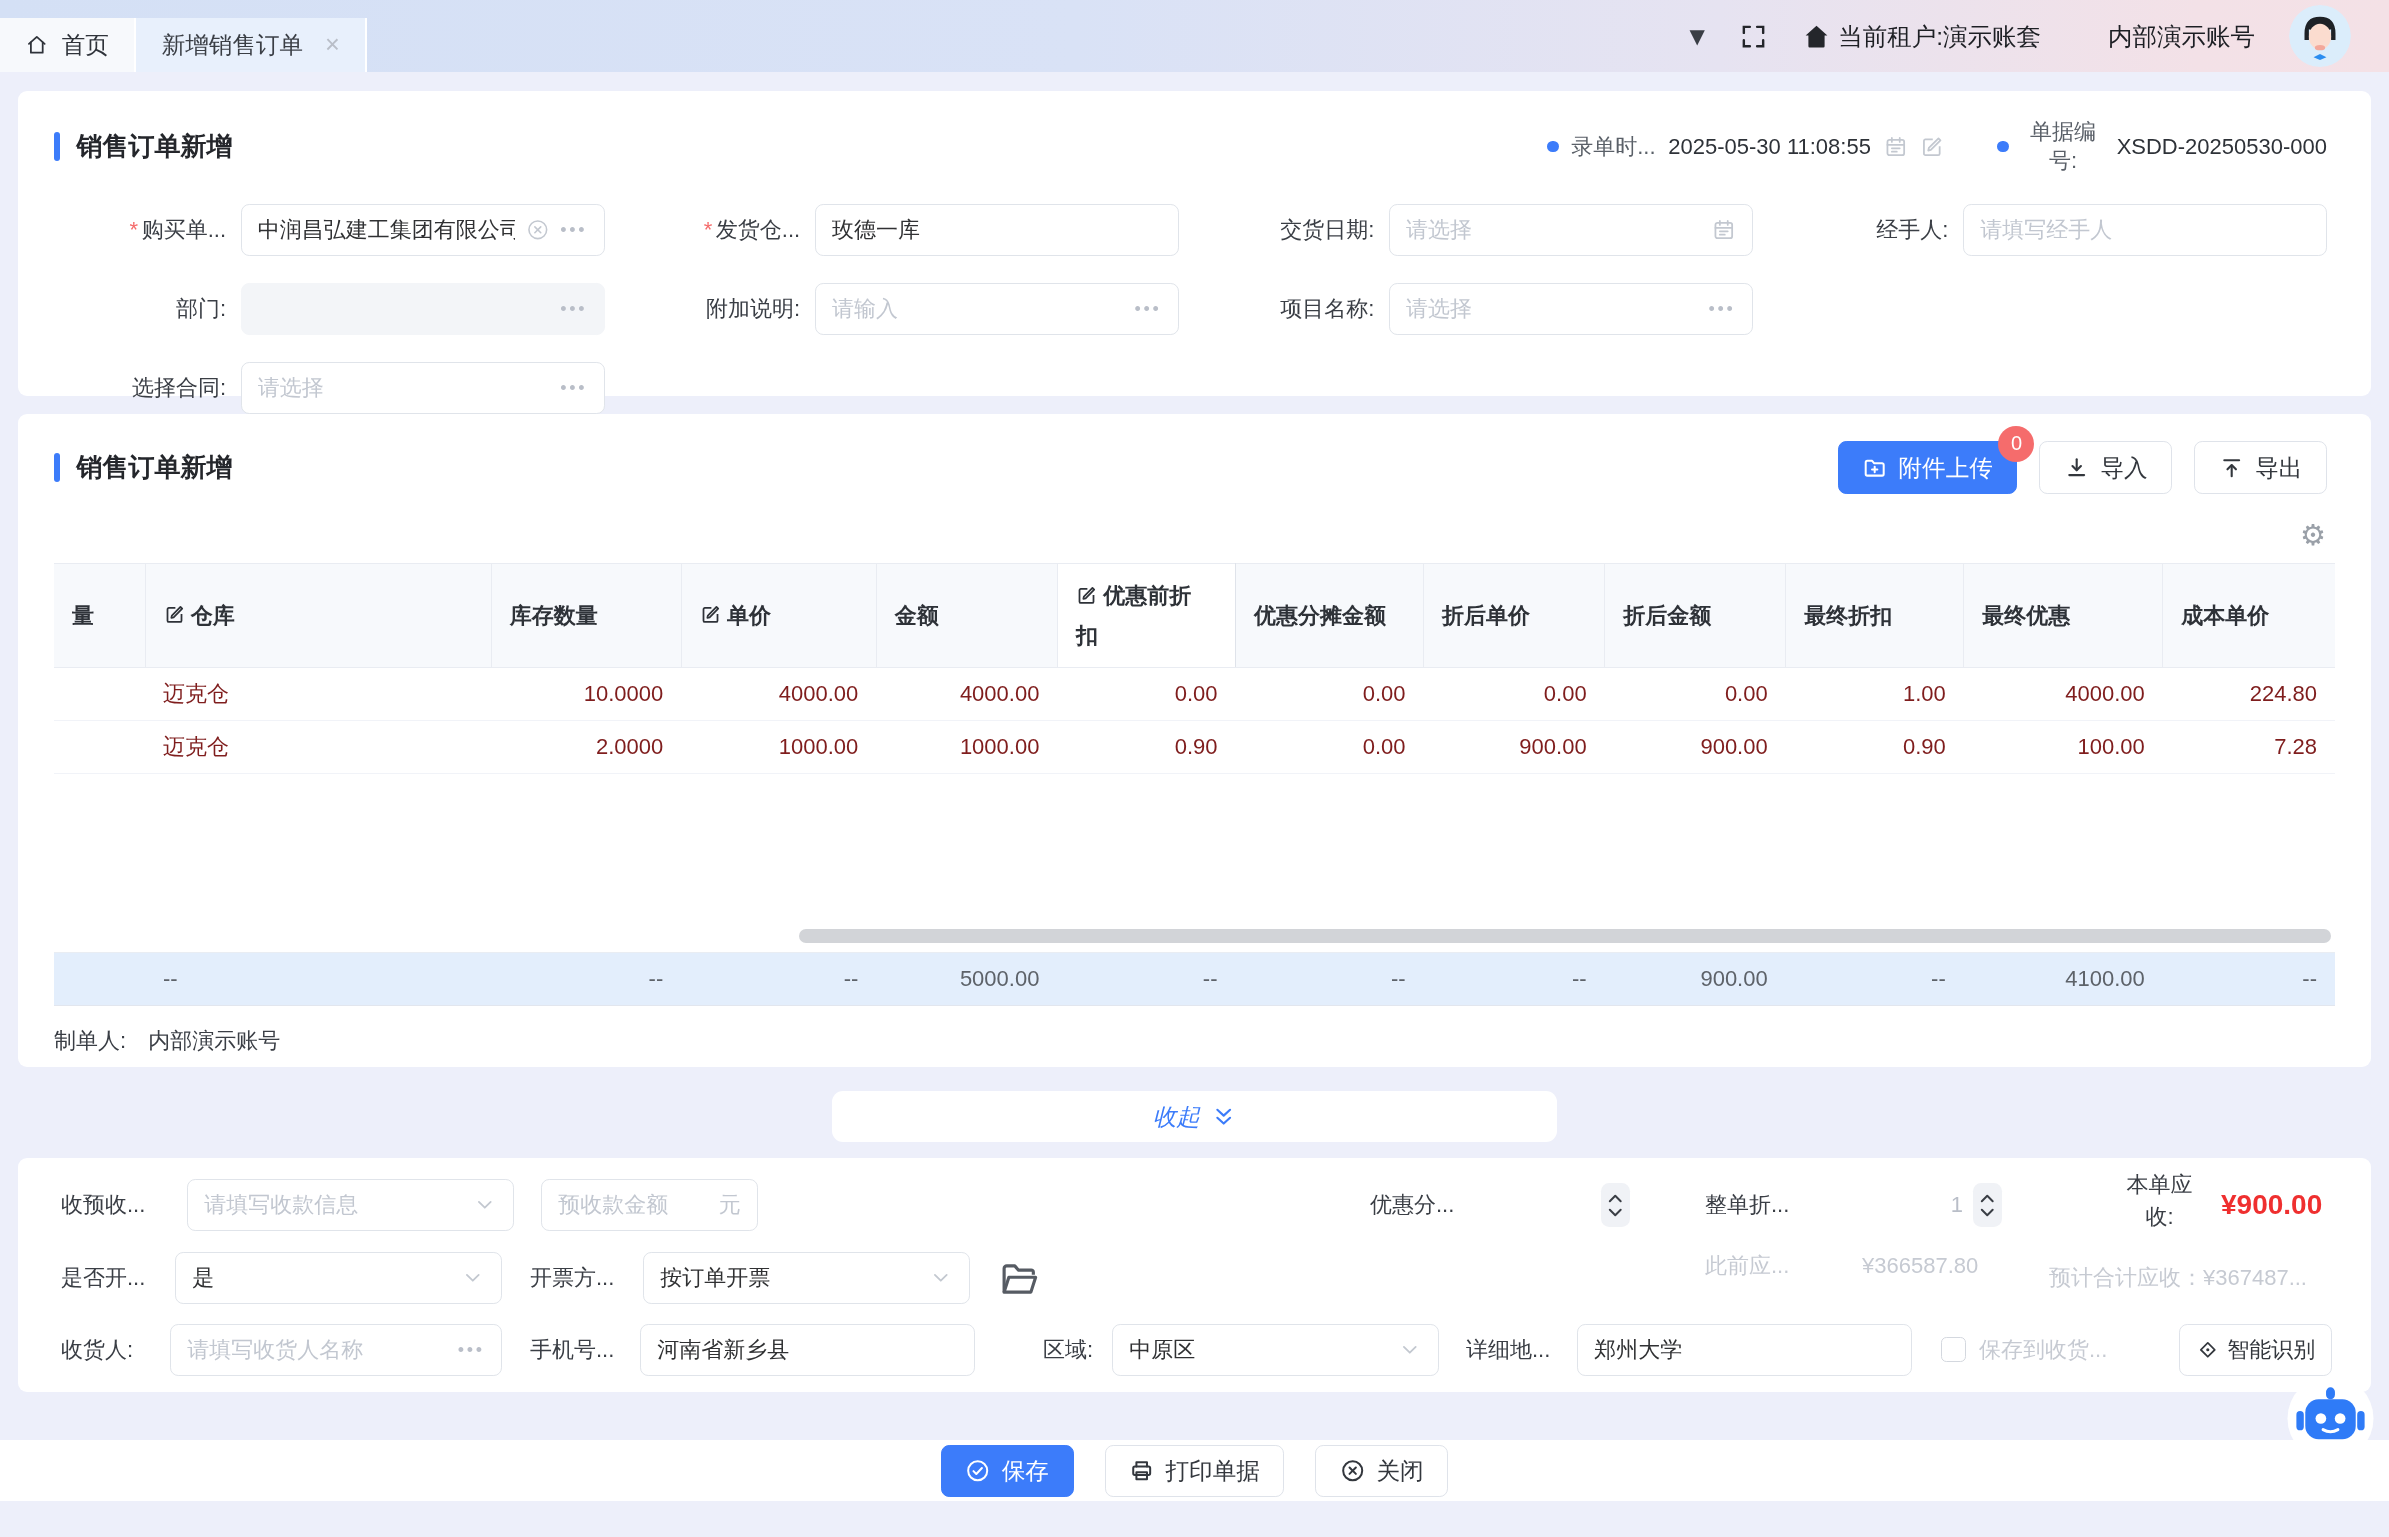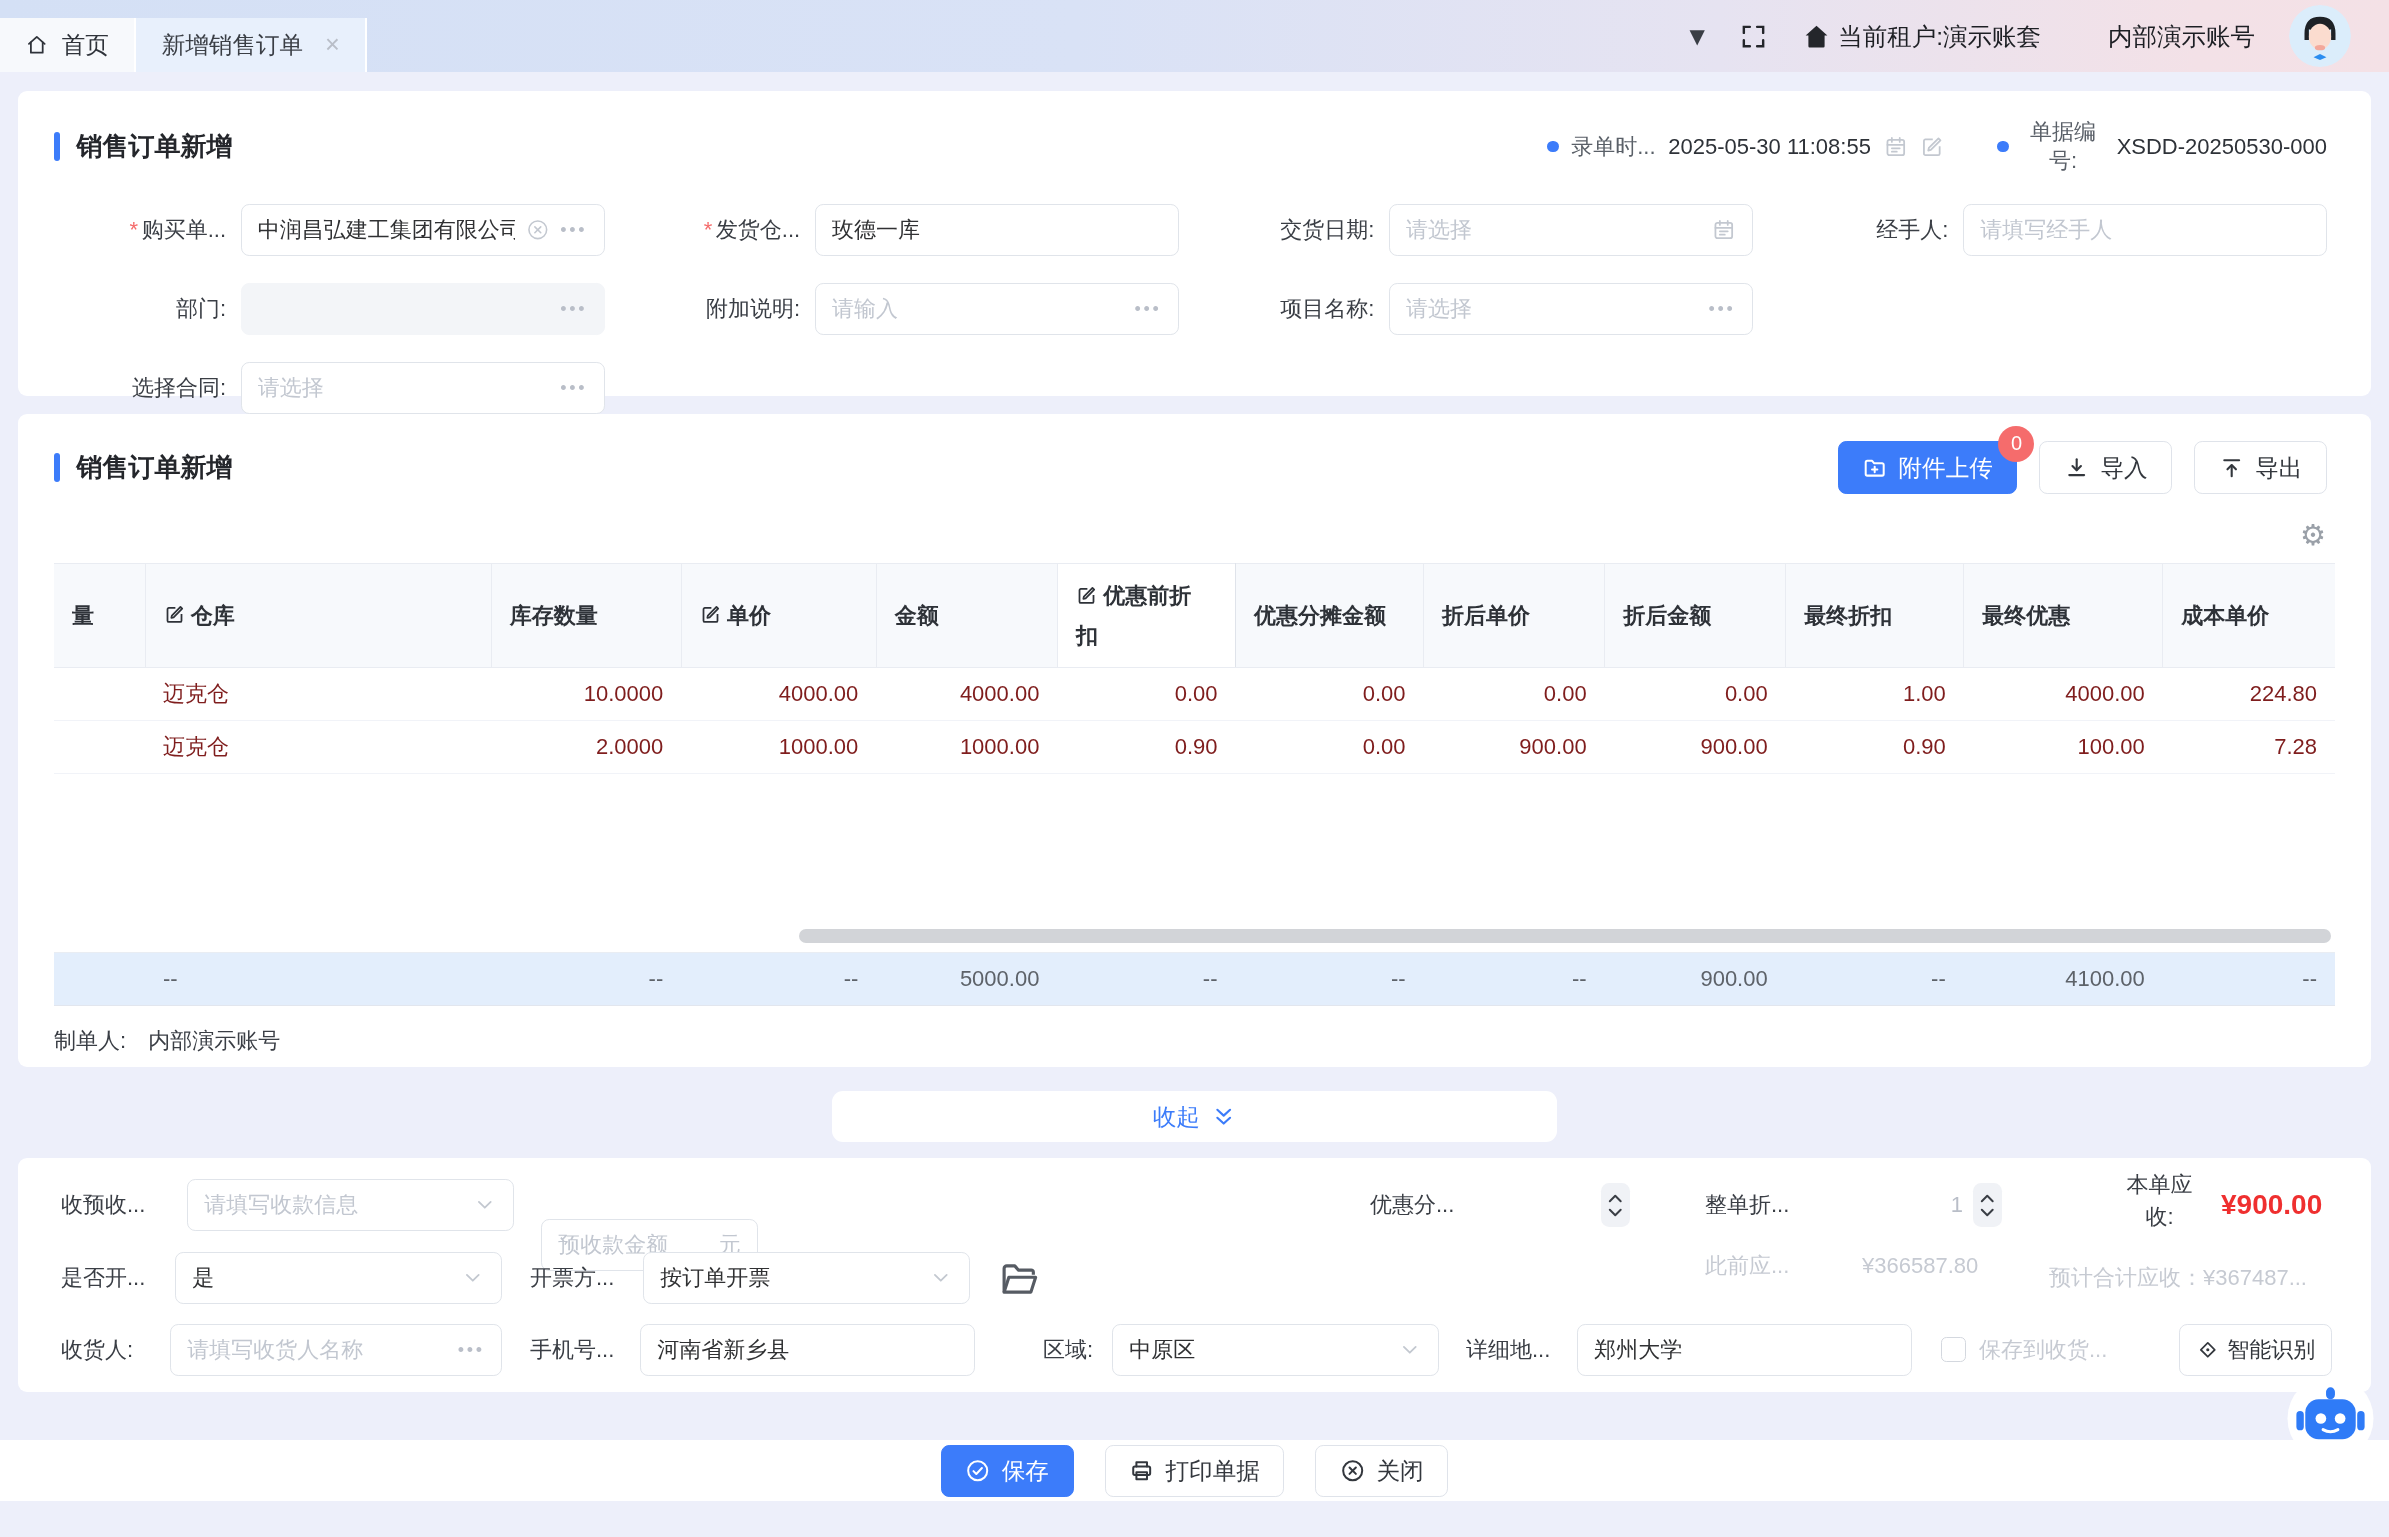--- a/index.html
+++ b/index.html
@@ -74,21 +74,21 @@
   th.col5 .th-in{width:121px;white-space:normal;line-height:1.8;}
   .edit-ic{width:21px;height:21px;vertical-align:-2.7px;margin-right:6.3px;color:#2e3238;}
   .grid-table tbody td{height:52px;font-size:22px;color:#7f1d1d;padding:0 18px;border-bottom:0.9px solid #f1f3f8;text-align:right;background:#fff;}
   .grid-table td.col0,.grid-table td.col1{text-align:left;}
   .grid-table tr.filler td{height:178px;border-bottom:0.9px solid #e9edf3;position:relative;}
   .h-scrollbar{position:absolute;right:3.6px;bottom:9px;width:1532px;height:13.6px;border-radius:7.3px;background:#d2d4d8;}
   .grid-table tr.summary td{background:#e3eefc;border-top:none;border-bottom:0.9px solid #e2e6ee;color:#5d6269;}
   .maker{padding:20px 0 0 36px;font-size:22px;color:#3a3e45;display:flex;gap:22px;}
 
   
-  .collapse-tab{position:absolute;left:832px;top:1091px;width:725px;height:51px;background:#fff;border-radius:11px;display:flex;align-items:center;justify-content:center;gap:11px;color:#3c7cfa;font-size:23.6px;cursor:pointer;}
+  .collapse-tab{position:absolute;left:832px;top:1091px;width:725px;height:51px;background:#fff;border-radius:11px;display:flex;align-items:center;justify-content:center;gap:11px;color:#3c7cfa;font-size:23.6px;cursor:pointer;font-style:italic;}
   .dchev{width:25.4px;height:25.4px;color:#3c7cfa;}
 
   
   .p{position:absolute;box-sizing:border-box;}
   .c3-label{font-size:22px;color:#3a3e45;line-height:52px;white-space:nowrap;}
   .c3-gray{font-size:22px;color:#c6cad2;line-height:33px;white-space:nowrap;}
   .c3 .input-box{flex:none;display:flex;}
   .stepper{width:29px;height:44px;background:#f0f2f6;border-radius:8.2px;display:flex;flex-direction:column;align-items:center;justify-content:center;gap:2.7px;color:#3a3e45;cursor:pointer;}
   .stepper svg{width:14.5px;height:11px;}
   .due-label{font-size:22px;color:#3a3e45;width:87px;text-align:center;line-height:1.45;}
@@ -402,21 +402,21 @@
 
   <div class="card card3 c3">
 
     <span class="p c3-label" style="left:43px;top:21px;">收预收...</span>
     <div class="p input-box" style="left:157px;top:21px;width:327px;height:52px;margin-left:12px;">
       <span class="ghost">请填写收款信息</span>
       <svg class="chev-ic" viewBox="0 0 24 24" fill="none" stroke="currentColor" stroke-width="1.8" stroke-linecap="round" stroke-linejoin="round">
           <path d="M6 9l6 6 6-6"></path>
         </svg>
     </div>
-    <div class="p input-box" style="left:523px;top:21px;width:217px;height:52px;margin-top:40px;">
+    <div class="p input-box" style="left:523px;top:21px;width:217px;height:52px;">
       <span class="ghost">预收款金额</span>
       <span class="suffix">元</span>
     </div>
     <span class="p c3-label" style="left:1352px;top:21px;">优惠分...</span>
     <div class="p stepper" style="left:1583px;top:25.4px;">
       <svg viewBox="0 0 16 12" fill="none" stroke="currentColor" stroke-width="2.2" stroke-linecap="round" stroke-linejoin="round">
           <path d="M2 9l6-6 6 6"></path>
         </svg>
       <svg viewBox="0 0 16 12" fill="none" stroke="currentColor" stroke-width="2.2" stroke-linecap="round" stroke-linejoin="round">
           <path d="M2 3l6 6 6-6"></path>

